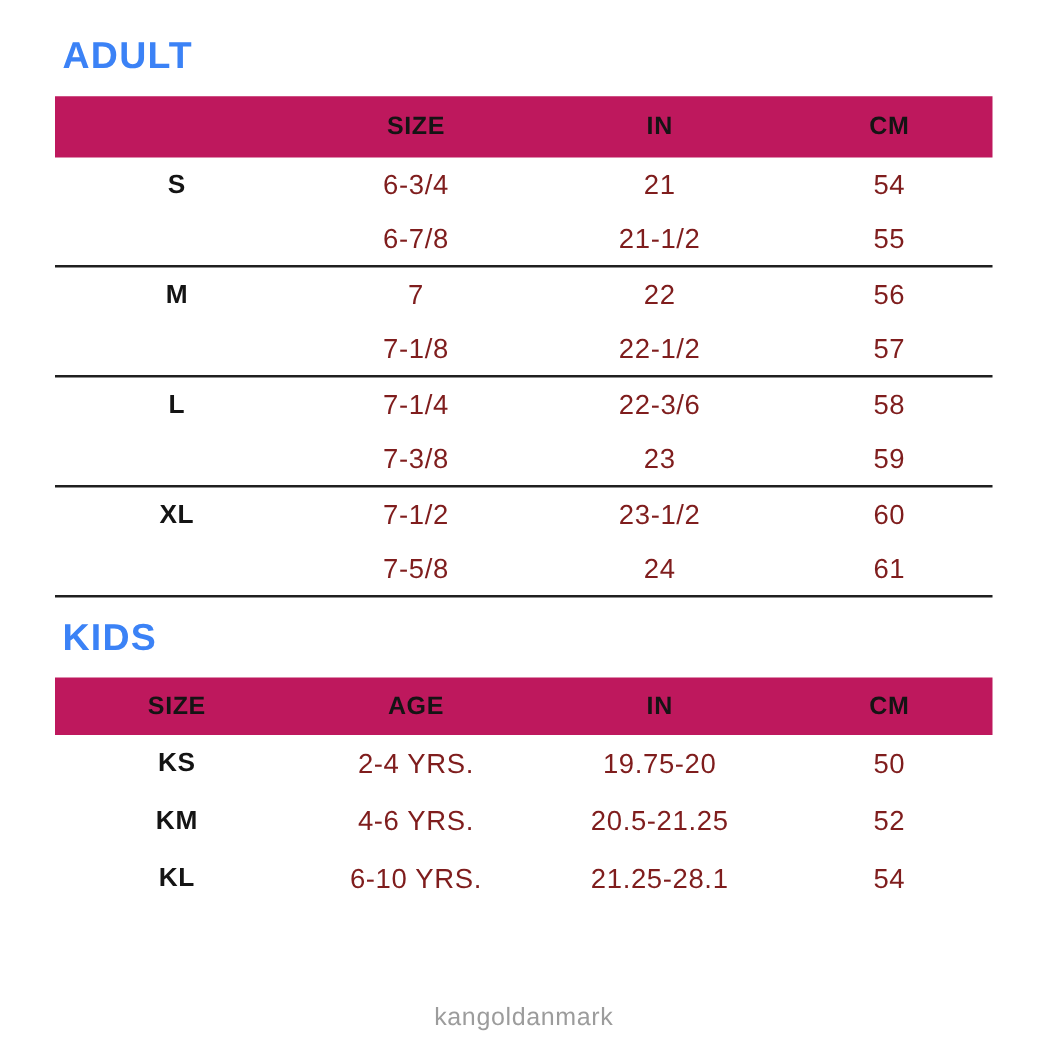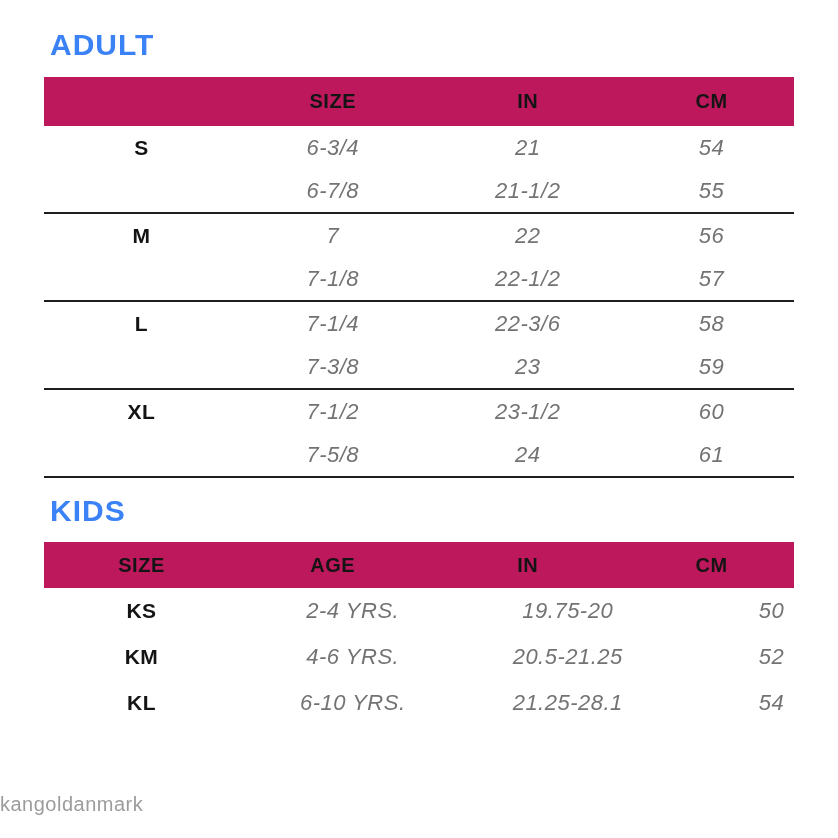--- a/index.html
+++ b/index.html
@@ -49,32 +49,32 @@
   .adult-row { height: 43px; }
   .label-cell {
     font-size: 21px;
     font-weight: 800;
     color: #141414;
     letter-spacing: 0.5px;
   }
   .value-cell {
     font-size: 22px;
     font-weight: 300;
-    color: #737373;
+    color: #7f1d1d;
     letter-spacing: 0.5px;
-    font-style: italic;
   }
   .kids-head { height: 46px; }
-  .kids-row { height: 46px; gap: 20px; }
+  .kids-row { height: 46px; }
 
   .watermark {
     position: absolute;
     left: 0;
-    bottom: 22px;
+    bottom: 12px;
     width: 838px;
+    text-align: center;
     font-size: 20px;
     font-weight: 400;
     color: #9c9c9c;
     letter-spacing: 0.5px;
   }
 </style>
 </head>
 <body>
 
 <div class="page">

